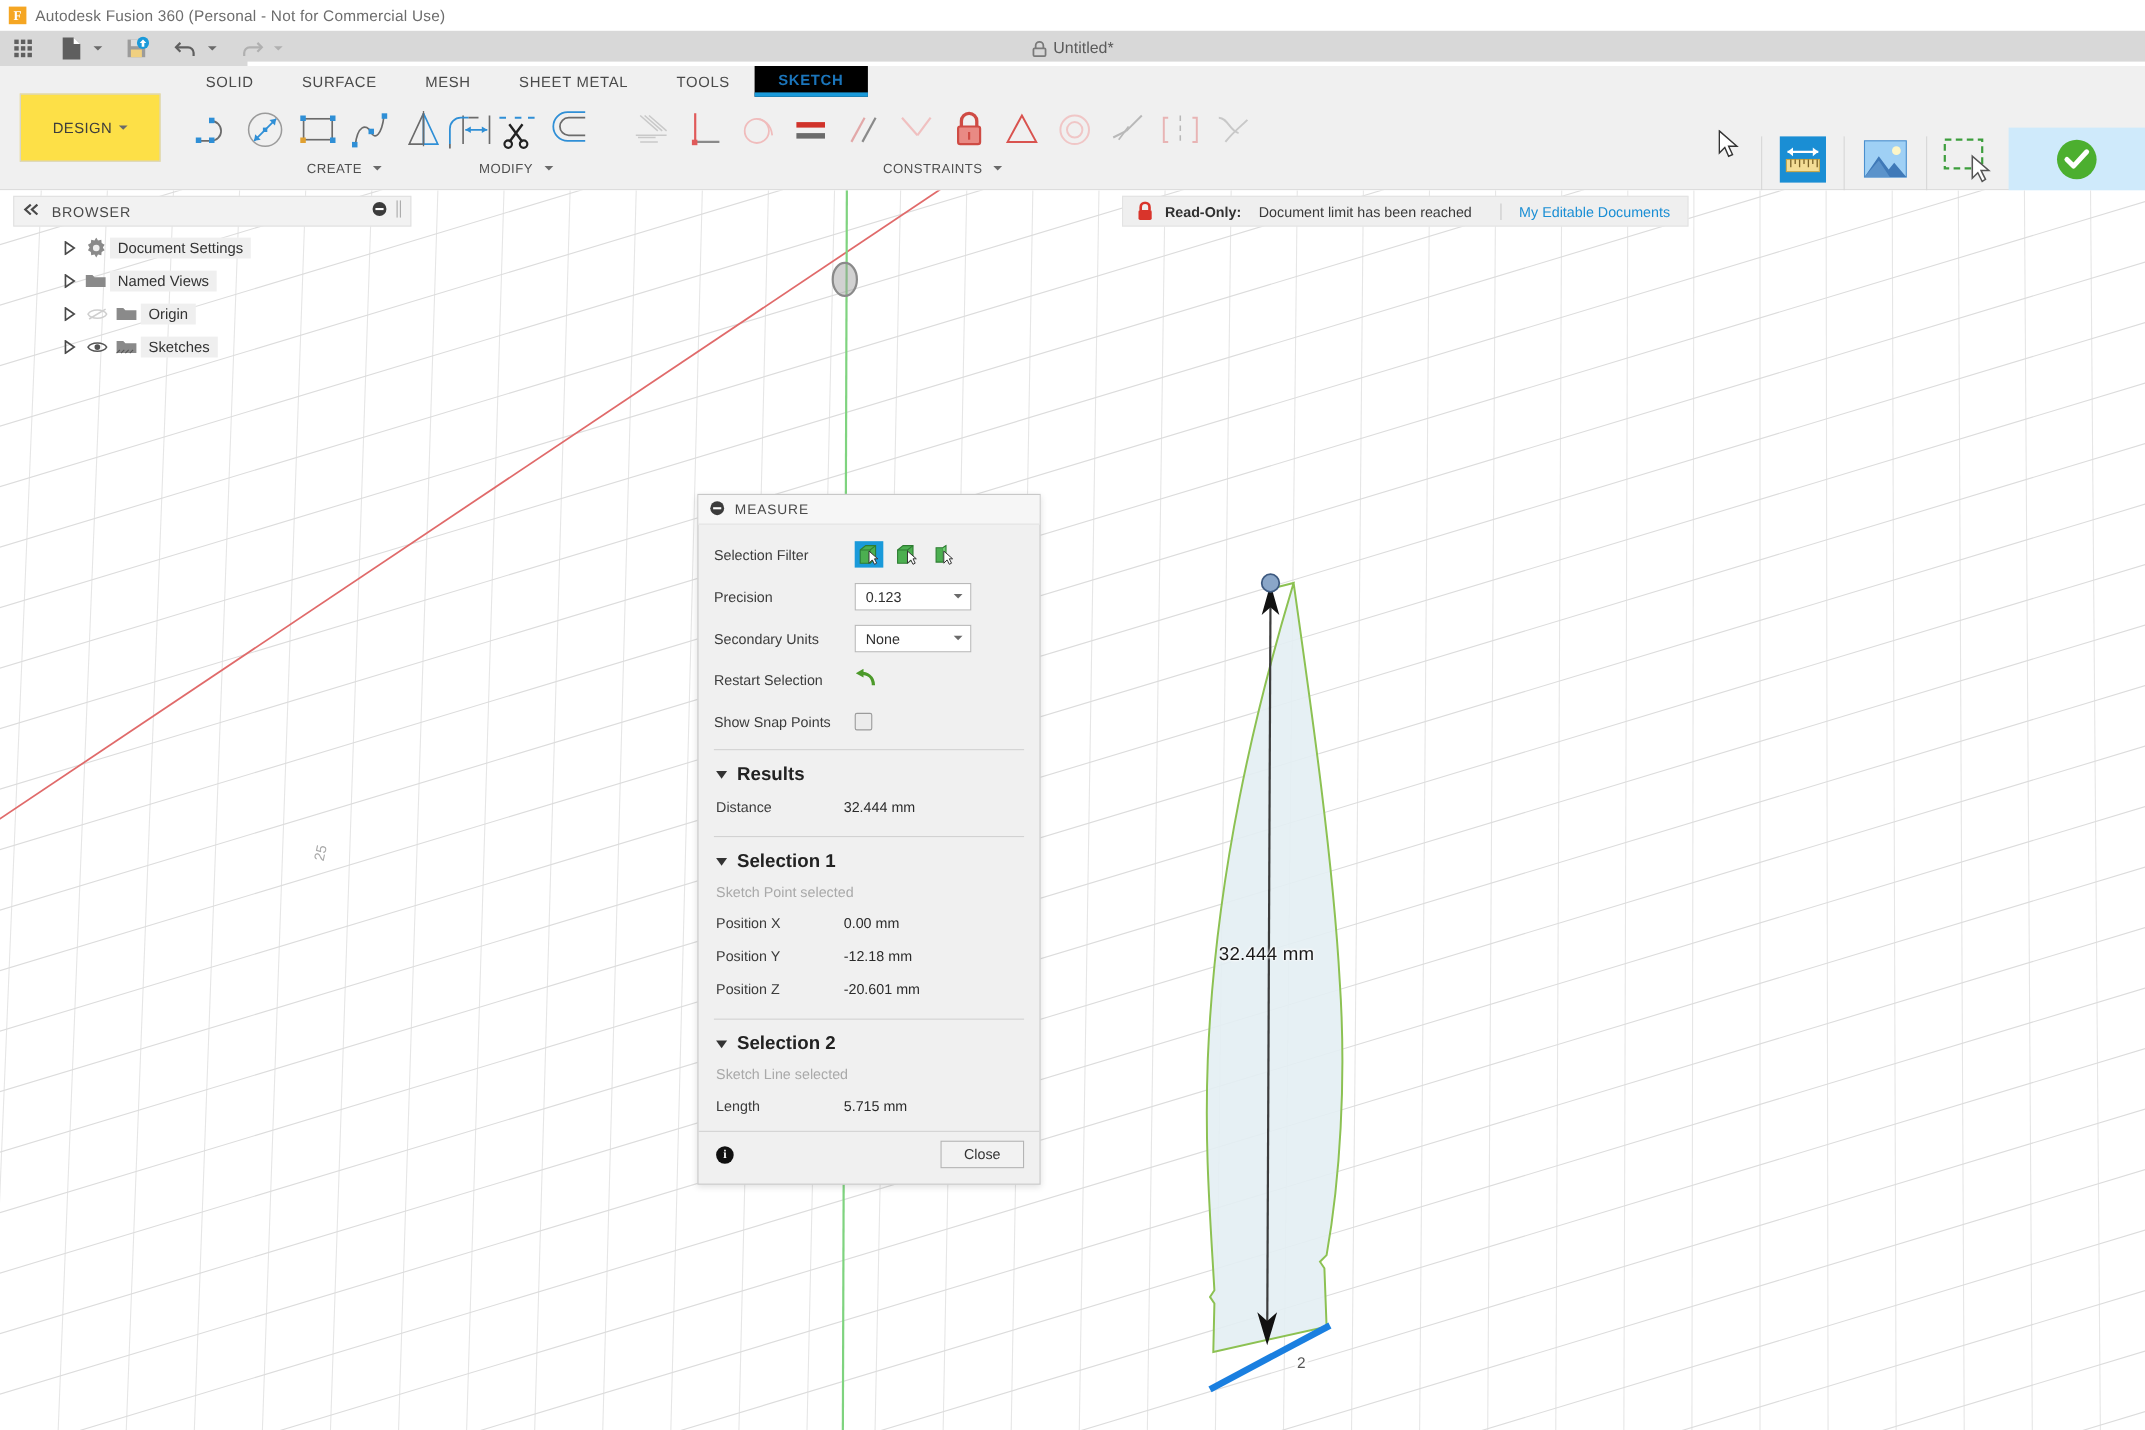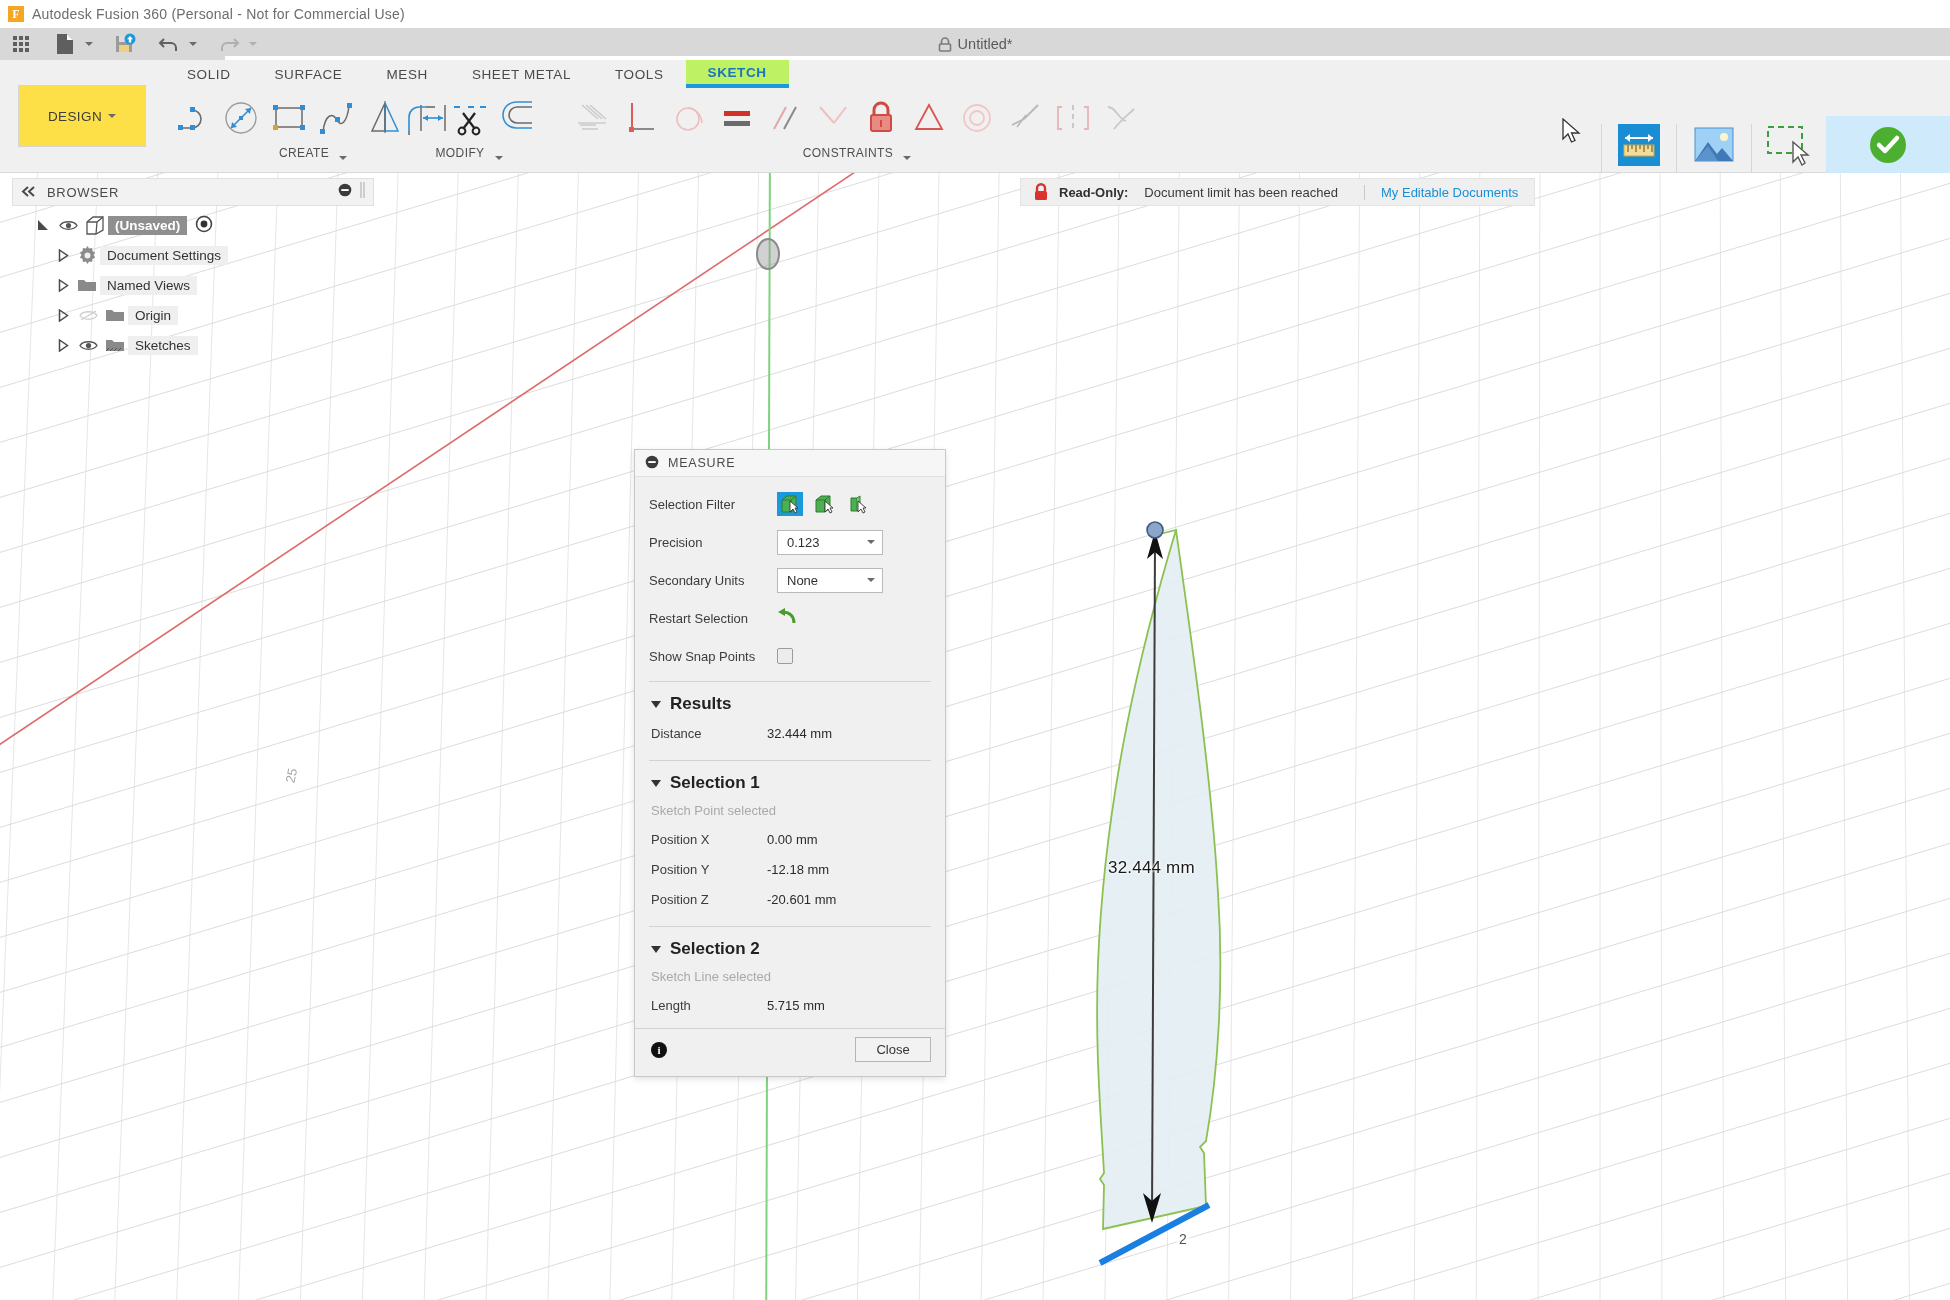--- a/index.html
+++ b/index.html
@@ -60,39 +60,39 @@
   .tabs {
     position: absolute; top: 0; left: 165px; height: 28px;
     display: flex; align-items: stretch;
   }
   .tab {
     padding: 0 22px; display: flex; align-items: center;
     font-size: 13.5px; color: #4a4a4a; letter-spacing: .6px;
     cursor: default;
   }
   .tab.active {
-    background: #bef264; color: #1b75bb; font-weight: bold;
+    background: #000000; color: #1b75bb; font-weight: bold;
     border-bottom: 4px solid #1a9ada;
   }
 
   .design-btn {
     position: absolute; top: 25px; left: 18px;
     width: 128px; height: 62px;
     border: 1px solid #d5d5d5; background: #fde047;
     display: flex; align-items: center; justify-content: center; gap: 6px;
     font-size: 13.5px; color: #3d3d3d; letter-spacing: .4px;
   }
 
   .ribbon-tools {
     position: absolute; top: 28px; left: 170px; right: 0; height: 85px;
   }
   .tgroup { position: absolute; top: 0; display: flex; flex-direction: column; align-items: center; }
   .ticons { display: flex; align-items: flex-end; height: 56px; gap: 2px; padding-top: 4px; }
   .tbtn { width: 46px; height: 52px; display: flex; align-items: center; justify-content: center; }
-  .glabel { font-size: 12px; color: #4f4f4f; letter-spacing: .4px; margin-top: 2px; display:flex; align-items:flex-end; gap:10px;}
+  .glabel { font-size: 12px; color: #4f4f4f; letter-spacing: .4px; margin-top: 2px; display:flex; align-items:center; gap:10px;}
 
   .panel-right { position: absolute; top: 28px; right: 0; height: 85px; display: flex; align-items: stretch; }
   .rgroup { width: 74px; display: flex; flex-direction: column; align-items: center; justify-content: flex-start; padding-top: 6px; }
   .rgroup.finish { width: 124px; background: #cfeafb; }
   .rsep { width: 1px; background: #d6d6d6; margin: 8px 0; }
   .rlabel { font-size: 11.5px; color: #4f4f4f; letter-spacing: .3px; margin-top: 6px; display:flex; gap:3px; align-items:center;}
 
   
   .browser-head {
     position: absolute; top: 178px; left: 12px; width: 362px; height: 28px;
@@ -656,46 +656,20 @@
       <span>
         <svg width="5" height="16" viewBox="0 0 5 16">
             <path d="M1 0 V16 M4 0 V16" stroke="#a8a8a8" stroke-width="1"></path>
           </svg>
       </span>
     </span>
   </div>
 
   <div class="browser-tree">
 
-    <div class="tnode" style="padding-left:20px;">
-      <span class="tarrow">
-        <svg width="12" height="12" viewBox="0 0 12 12">
-            <path d="M1 1 L11 11 L1 11 Z" fill="#4a4a4a"></path>
-          </svg>
-      </span>
-      <span class="teye">
-        <svg width="19" height="13" viewBox="0 0 19 13">
-            <path d="M1 6.5 C4 1.5, 15 1.5, 18 6.5 C15 11.5, 4 11.5, 1 6.5 Z" fill="none" stroke="#555" stroke-width="1.4"></path>
-            <circle cx="9.5" cy="6.5" r="2.6" fill="#555"></circle>
-          </svg>
-      </span>
-      <span class="ticon">
-        <svg width="20" height="19" viewBox="0 0 20 19">
-            <path d="M2 6 L8 1 L18 1 L18 14 L11 18 L2 18 Z" fill="#fff" stroke="#555" stroke-width="1.3"></path>
-            <path d="M2 6 L12 6 L18 1 M12 6 L11 18" fill="none" stroke="#555" stroke-width="1.3"></path>
-          </svg>
-      </span>
-      <span class="tlabel sel">(Unsaved)</span>
-      <span style="margin-left:8px">
-        <svg width="18" height="18" viewBox="0 0 18 18">
-            <circle cx="9" cy="9" r="7.5" fill="none" stroke="#444" stroke-width="1.6"></circle>
-            <circle cx="9" cy="9" r="3.4" fill="#333"></circle>
-          </svg>
-      </span>
-    </div>
 
     <div class="tnode" style="padding-left:40px;">
       <span class="tarrow">
         <svg width="11" height="13" viewBox="0 0 11 13">
             <path d="M1.5 1 L9.5 6.5 L1.5 12 Z" fill="none" stroke="#4a4a4a" stroke-width="1.5"></path>
           </svg>
       </span>
       <span class="ticon">
         <svg width="19" height="19" viewBox="0 0 19 19">
             <path d="M9.5 0 l1.6 2.6 3 -.6 .3 3 2.7 1.4 -1.6 2.6 1.6 2.6 -2.7 1.4 -.3 3 -3 -.6 -1.6 2.6 -1.6 -2.6 -3 .6 -.3 -3 -2.7 -1.4 1.6 -2.6 -1.6 -2.6 2.7 -1.4 .3 -3 3 .6 z" fill="#8a8a8a"></path>

